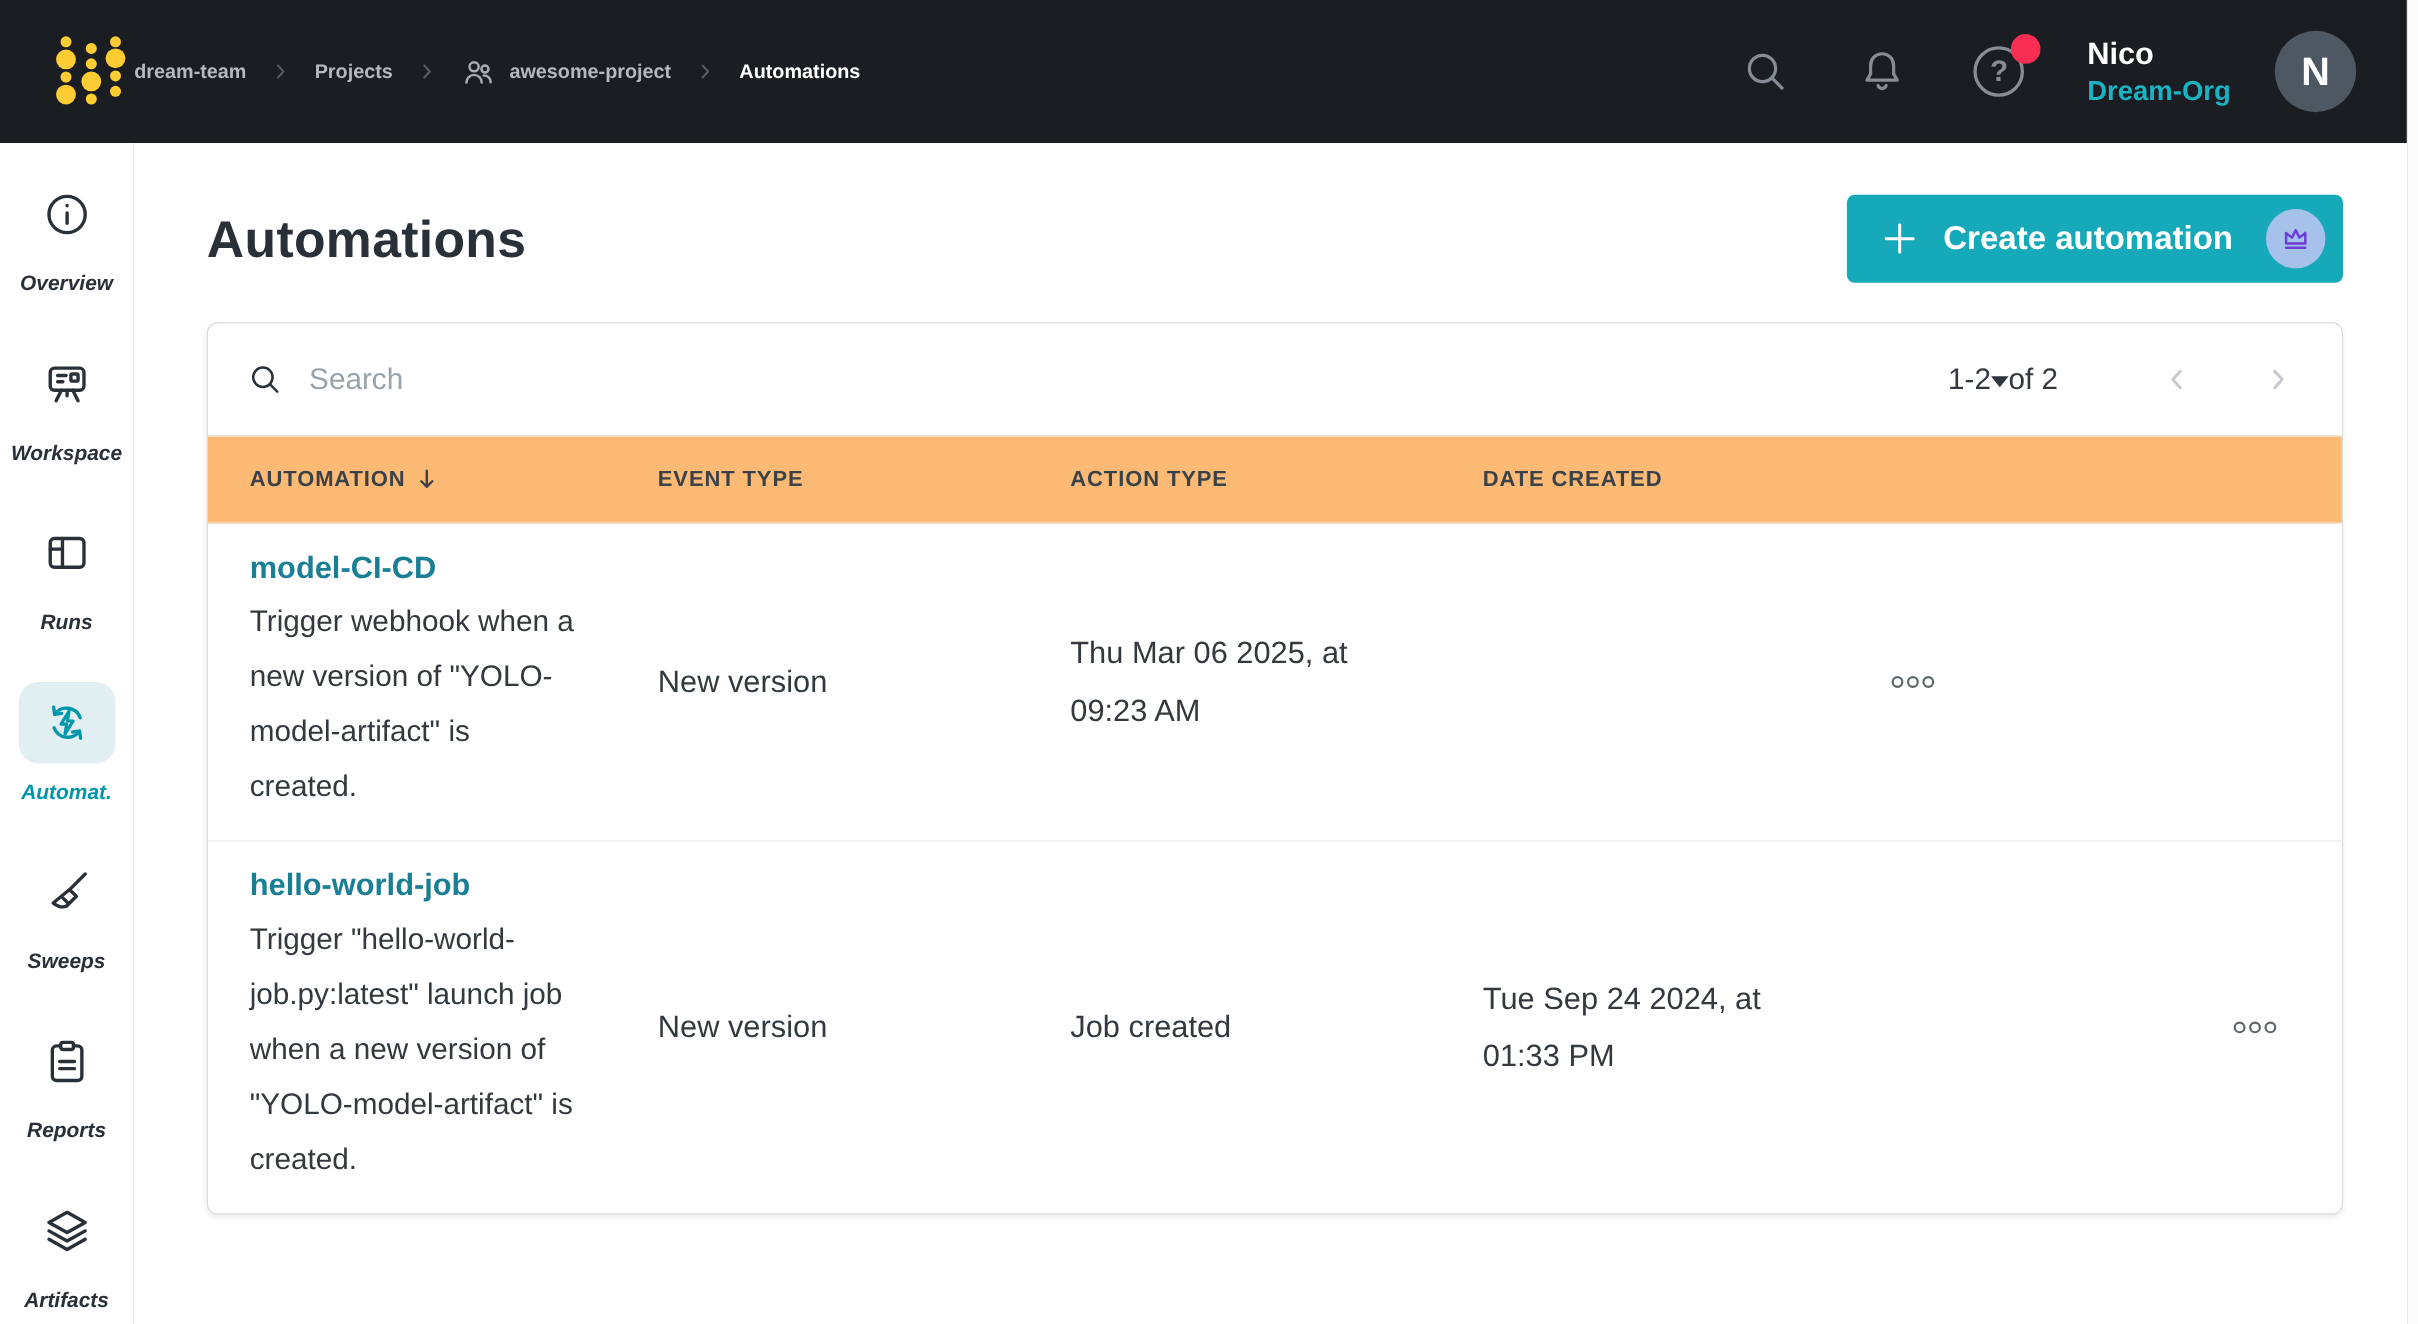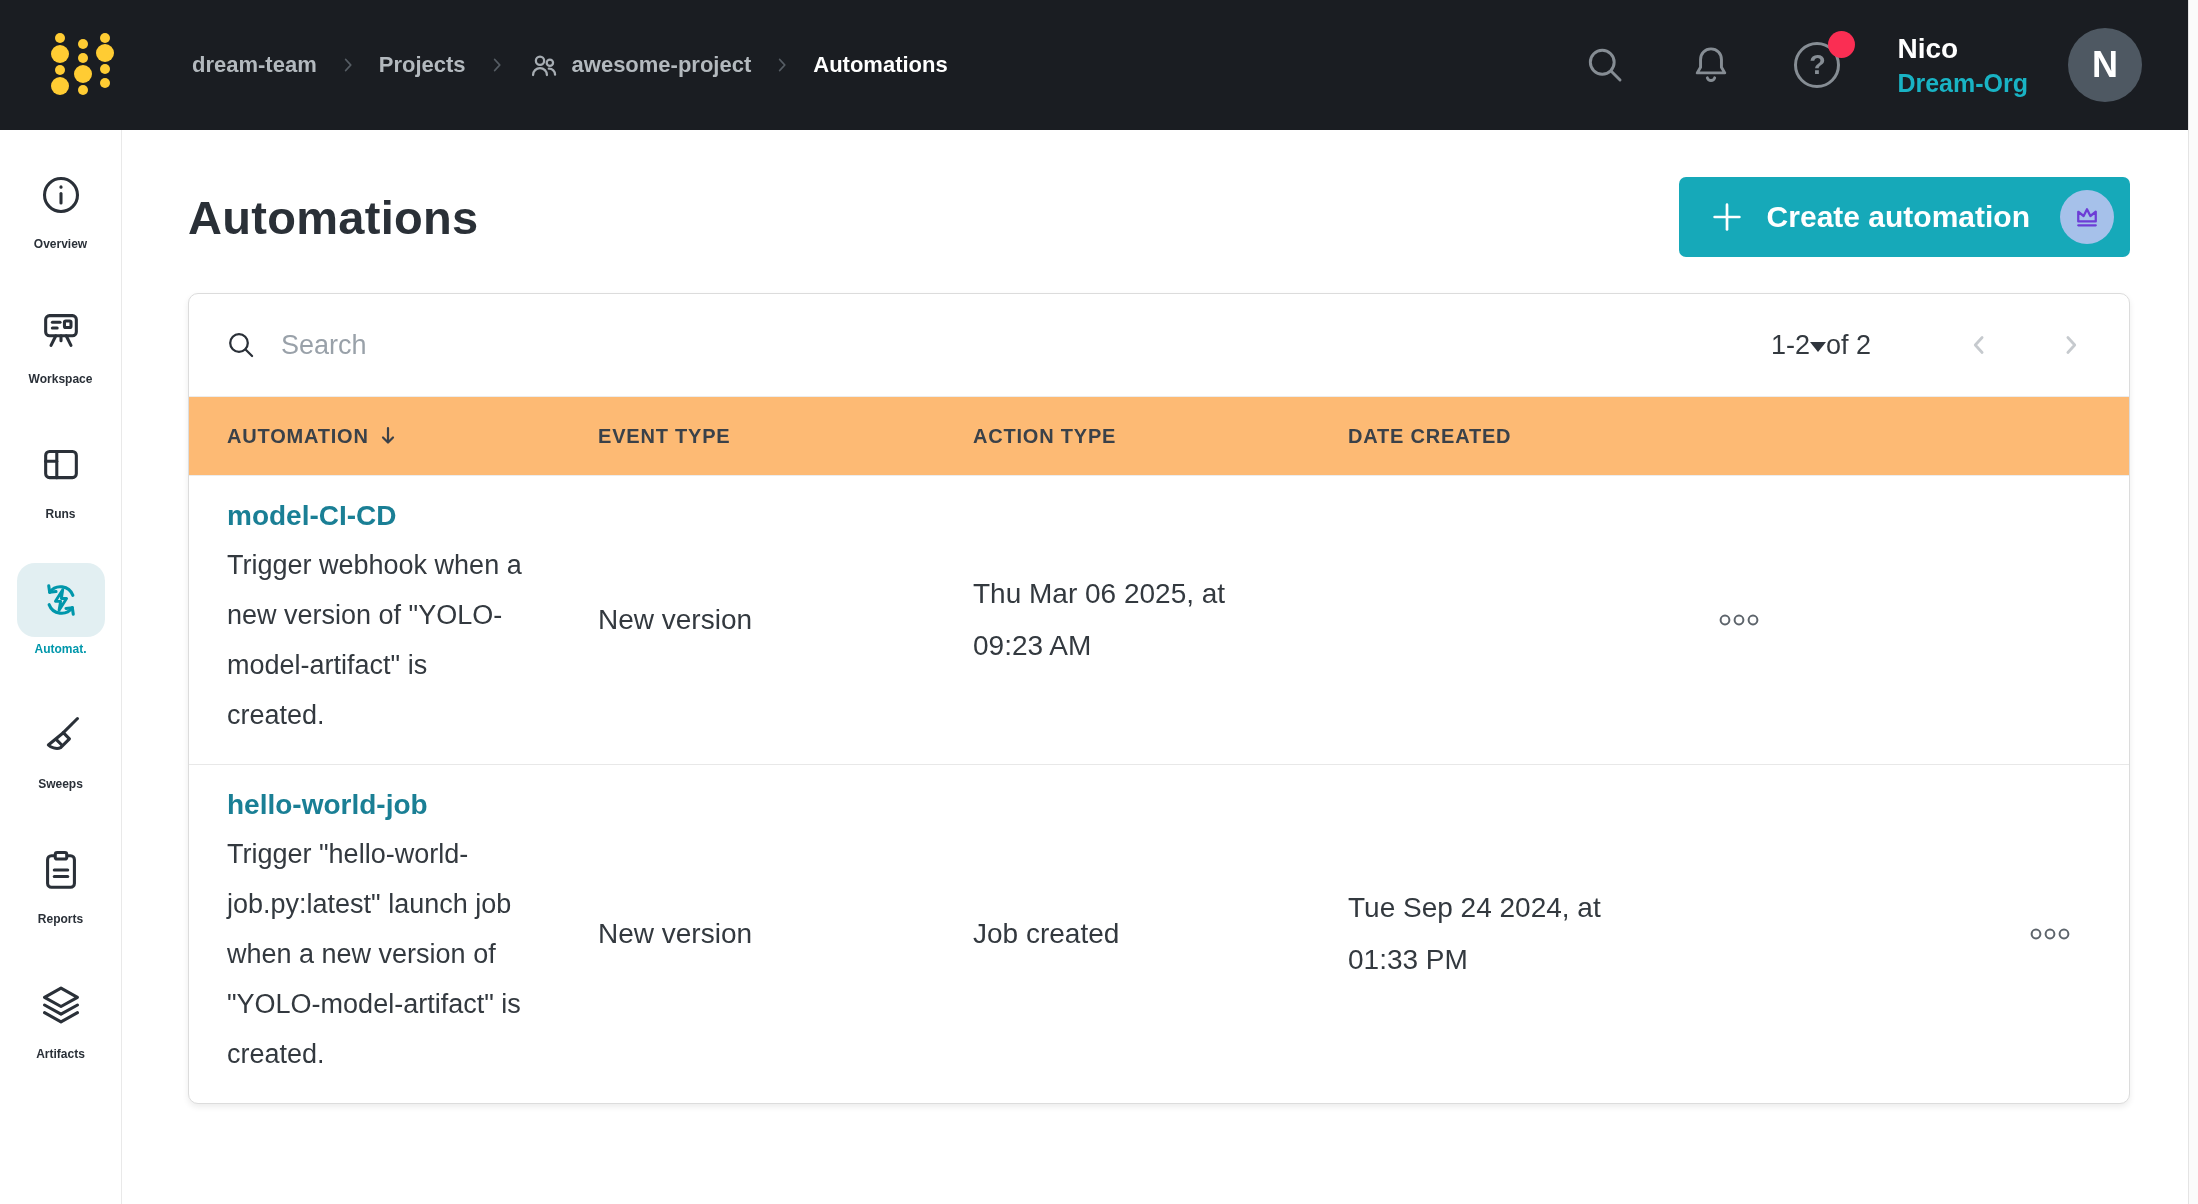--- a/index.html
+++ b/index.html
@@ -3,21 +3,21 @@
 <meta charset="utf-8">
 <style>
   * { margin:0; padding:0; box-sizing:border-box; }
   html,body { width:2198px; height:1204px; background:#fff; overflow:hidden;
     font-family:"Liberation Sans","DejaVu Sans",sans-serif; }
   .page { margin-right:10px; }
 
   
   .topbar { height:130px; background:#1a1d22; display:flex; align-items:center; }
   .logo { margin-left:42px; width:80px; height:74px; cursor:pointer; flex:none; }
-  .breadcrumb { display:flex; align-items:center; gap:20px; margin-left:70px; font-size:22px;
+  .breadcrumb { display:flex; align-items:center; gap:20px; font-size:18px;
     font-weight:600; color:#b3b9be; white-space:nowrap; }
   .crumb { cursor:pointer; }
   .crumb.proj { display:flex; align-items:center; gap:12px; }
   .sep { display:flex; align-items:center; }
   .crumb.current { color:#ffffff; font-weight:700; }
 
   .topbar-right { margin-left:auto; display:flex; align-items:center; margin-right:46px; }
   .tb-icon-btn { background:none; border:none; cursor:pointer; width:52px; height:52px;
     display:flex; align-items:center; justify-content:center; margin-left:54px; position:relative; }
   .help-circle { width:46px; height:46px; border:3px solid #868d94; border-radius:50%;
@@ -32,21 +32,21 @@
     margin-left:40px; cursor:pointer; }
 
   
   .shell { display:flex; height:1074px; }
   .sidebar { width:122px; flex:none; border-right:1px solid #e9e9e9; display:flex;
     flex-direction:column; align-items:center; padding-top:28px; gap:42px; background:#fff; }
   .nav-item { display:flex; flex-direction:column; align-items:center; cursor:pointer; }
   .pill { width:88px; height:74px; border-radius:18px; display:flex; align-items:center;
     justify-content:center; }
   .nav-item.selected .pill { background:#e2eff2; }
-  .nav-label { margin-top:5px; font-size:12px; font-weight:600; color:#2a3038; }
+  .nav-label { margin-top:16px; font-size:19px; font-weight:600; color:#2a3038;font-style:italic; }
   .nav-item.selected .nav-label { color:#0097ab; font-weight:700; }
   .side-ic { stroke:#2a3038; fill:none; stroke-width:1.6; stroke-linecap:round; stroke-linejoin:round; }
   .nav-item.selected .side-ic { stroke:#0097ab; }
 
   
   .main { flex:1; padding:0 58px 0 66px; }
   .page-head { margin-top:47px; display:flex; align-items:center; justify-content:space-between; }
   h1 { font-size:47px; font-weight:700; color:#2a3037; letter-spacing:.3px; }
   .create-btn { height:80px; background:#16a9b9; color:#fff; border:none; border-radius:7px;
     display:flex; align-items:center; gap:22px; padding:0 16px 0 30px; font-size:30px;

